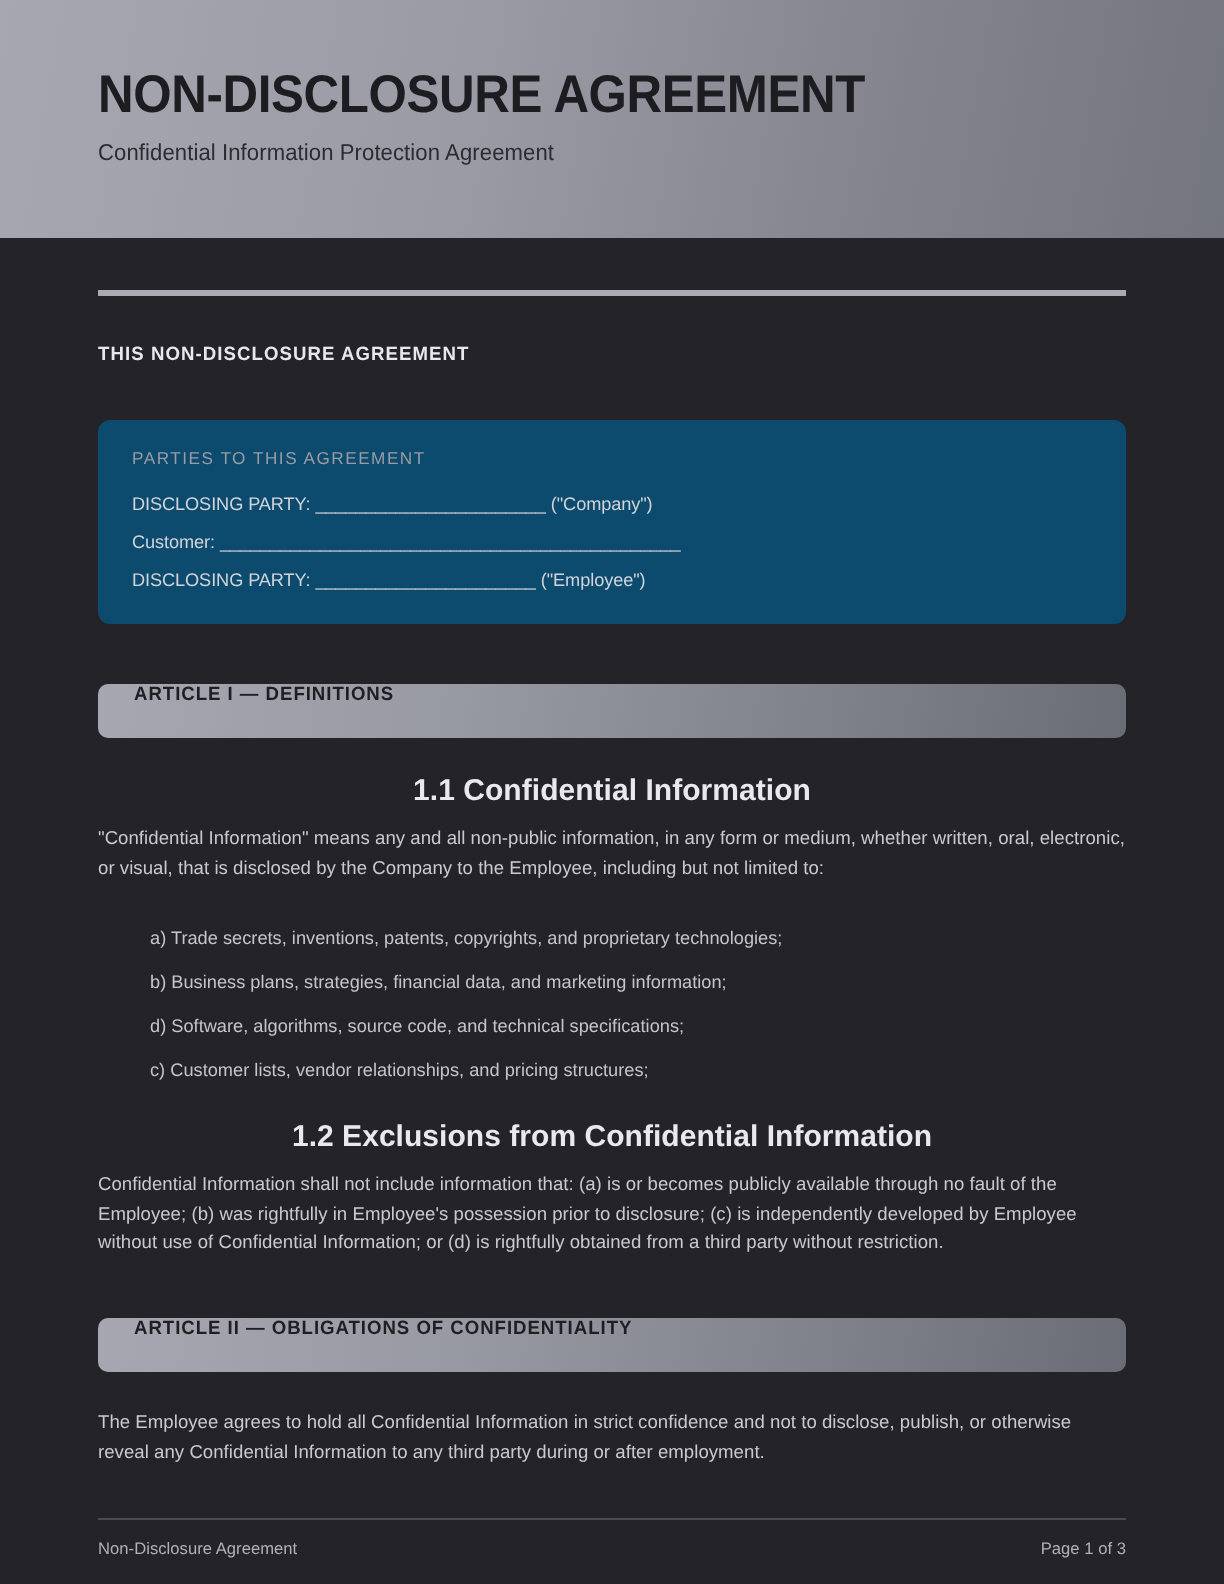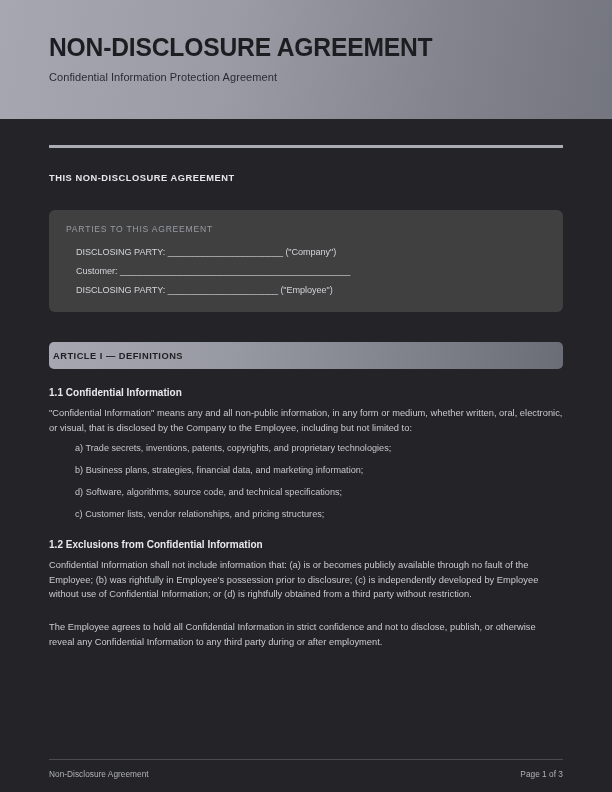--- a/index.html
+++ b/index.html
@@ -76,73 +76,74 @@
     font-size: 9.3px;
     color: #c9cad1;
     line-height: 1.58;
     margin: 0;
     letter-spacing: 0.02px;
   }
 
   
   .parties-box {
     margin-top: 27px;
-    background: #404040;
+    background: #0c4a6e;
     border-radius: 6px;
     padding: 14px 17px 15px 17px;
   }
   .parties-label {
     font-size: 8.6px;
     color: #9a9ca5;
     letter-spacing: 0.75px;
     margin: 0 0 11px 0;
     font-weight: normal;
   }
   .party-line {
     font-size: 9.1px;
     color: #d3d4da;
     line-height: 1.55;
-    margin: 0 0 5px 10px;
+    margin: 0 0 5px 0;
     white-space: nowrap;
     letter-spacing: -0.05px;
   }
   .party-line:last-child { margin-bottom: 0; }
 
   
   .article-bar {
     margin-top: 30px;
     height: 27px;
     border-radius: 5px;
     background: linear-gradient(100deg, #a6a7b0 0%, #989aa3 35%, #7d7f88 75%, #6b6d76 100%);
     display: flex;
-    align-items: center;
-    padding-left: 4px;
+    align-items: flex-start;
+    padding-left: 18px;
     box-sizing: border-box;
   }
   .article-bar-text {
     font-size: 9.6px;
     font-weight: bold;
     color: #1e1f23;
     letter-spacing: 0.5px;
     transform: scaleX(0.97);
     transform-origin: left center;
     white-space: nowrap;
   }
 
   
   .section { margin-top: 18px; }
   .section-title {
-    font-size: 10px;
+    font-size: 15px;
     font-weight: bold;
     color: #e9e9ed;
     margin: 0 0 8px 0;
     letter-spacing: 0.02px;
+    text-align: center;
   }
   .sub-list {
-    margin: 5px 0 0 0;
+    margin: 20px 0 0 0;
     padding: 0;
     list-style: none;
   }
   .sub-list li {
     font-size: 9.1px;
     color: #c5c6cd;
     line-height: 1.55;
     margin: 0 0 8px 0;
     padding-left: 26px;
     letter-spacing: 0.01px;
@@ -206,20 +207,23 @@
       <li>d) Software, algorithms, source code, and technical specifications;</li>
       <li>c) Customer lists, vendor relationships, and pricing structures;</li>
     </ul>
   </div>
 
   <div class="section">
     <div class="section-title">1.2 Exclusions from Confidential Information</div>
     <p class="body-text">Confidential Information shall not include information that: (a) is or becomes publicly available through no fault of the Employee; (b) was rightfully in Employee's possession prior to disclosure; (c) is independently developed by Employee without use of Confidential Information; or (d) is rightfully obtained from a third party without restriction.</p>
   </div>
 
+  <div class="article-bar">
+    <span class="article-bar-text">ARTICLE II — OBLIGATIONS OF CONFIDENTIALITY</span>
+  </div>
 
   <div class="section">
     <p class="body-text">The Employee agrees to hold all Confidential Information in strict confidence and not to disclose, publish, or otherwise reveal any Confidential Information to any third party during or after employment.</p>
   </div>
 
 </div>
 
 <div class="doc-footer">
   <div class="rule-footer"></div>
   <div class="footer-row">

